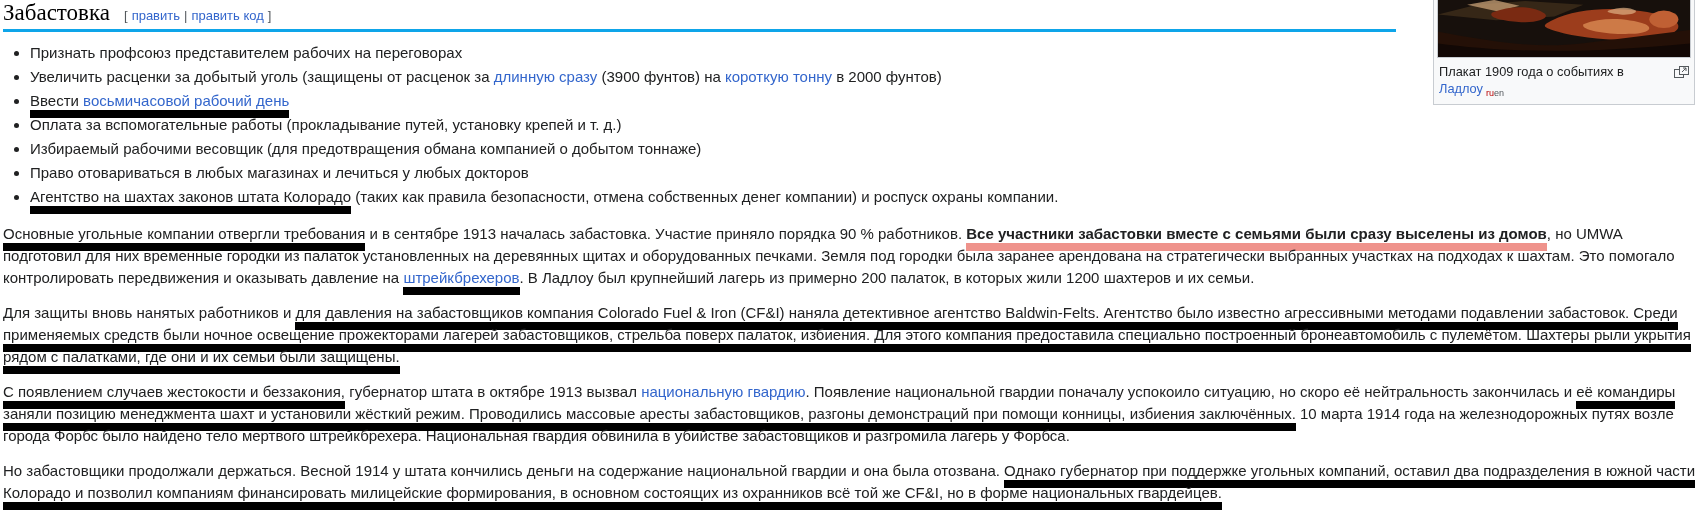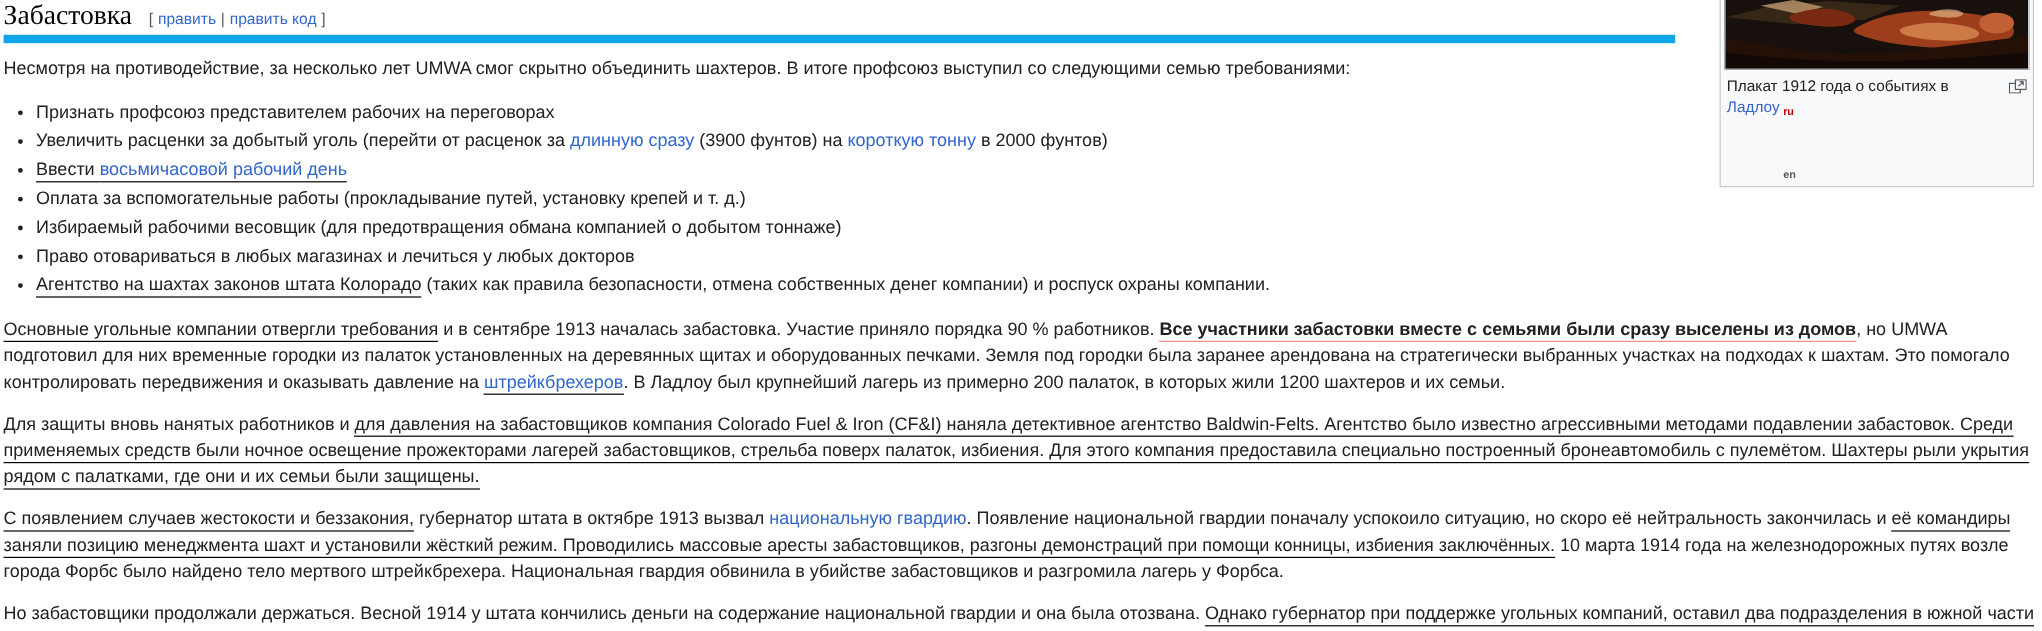--- a/index.html
+++ b/index.html
@@ -7,70 +7,69 @@
   body {
     width:1702px; height:526px; overflow:hidden; position:relative;
     background:#ffffff; color:#202122;
     font-family:"Liberation Sans","DejaVu Sans",sans-serif;
     font-size:15px;
   }
   .content { padding:0 6px 0 3px; }
 
   
   .mw-heading {
-    border-bottom:7px solid #0ea5e9;
+    border-bottom:3px solid #0ea5e9;
     margin:0 300px 0 0;
     padding:0 0 3px 0;
   }
   .section-title {
     font-family:"Liberation Serif","DejaVu Serif",serif;
     font-size:23px; font-weight:400; color:#000;
     display:inline; margin:0;
   }
   .editsection { font-size:13px; margin-left:14px; white-space:nowrap; }
   .editsection .bracket, .editsection .divider { color:#54595d; }
   .editsection a { margin:0 4px; }
 
   p { margin:11px 0 13px 0; line-height:22px; }
   ul { margin:9px 0 14px 3px; padding-left:24px; }
   li { line-height:24px; }
 
   a, .lnk { color:#3366cc; text-decoration:none; cursor:pointer; }
 
   
-  .rl { border-bottom:1px solid #000000; padding-bottom:1px; }
+  .rl { border-bottom:8px solid #000000; padding-bottom:1px; }
   .rl.lt { border-bottom-color:rgba(226,59,46,0.55);font-weight:bold; }
 
   
   figure.thumb {
     position:absolute; top:-6px; right:7px; width:262px;
     background:#f8f9fa; border:1px solid #c8ccd1; padding:3px; margin:0;
   }
   .thumbimg { height:60px; overflow:hidden; border:1px solid #c8ccd1; background:#17100c; }
   .thumbimg svg { display:block; width:100%; height:100%; }
   .thumbcaption { font-size:12.8px; line-height:17px; padding:5px 2px 3px 2px; color:#202122; }
   .magnify { float:right; margin:2px 0 0 5px; }
-  .iw { display:inline-flex; flex-direction:column; font-size:9px; line-height:7.5px; vertical-align:-3px; margin-left:3px; font-weight:700;gap:44px; }
+  .iw { display:inline-flex; flex-direction:row; font-size:9px; line-height:7.5px; vertical-align:-3px; margin-left:3px; font-weight:400; }
   .iw .ru { color:#ba0000; }
   .iw .en { color:#54595d; }
 </style>
 </head>
 <body>
 
 <div class="content">
 
   <div class="mw-heading">
     <h2 class="section-title">Забастовка</h2><span class="editsection"><span class="bracket">[</span><a class="lnk">править</a><span class="divider">|</span><a class="lnk">править код</a><span class="bracket">]</span></span>
   </div>
 
   <div>
-      <p><span>Несмотря на противодействие, за несколько лет UMWA смог скрытно объединить шахтеров. В итоге профсоюз выступил со следующими семью требованиями:</span></p>
       <ul>
         <li><span>Признать профсоюз представителем рабочих на переговорах</span></li>
-        <li><span>Увеличить расценки за добытый уголь (перейти от расценок за </span><a class="lnk">длинную сразу</a><span> (3900 фунтов) на </span><a class="lnk">короткую тонну</a><span> в 2000 фунтов)</span></li>
+        <li><span>Увеличить расценки за добытый уголь (защищены от расценок за </span><a class="lnk">длинную сразу</a><span> (3900 фунтов) на </span><a class="lnk">короткую тонну</a><span> в 2000 фунтов)</span></li>
         <li><span class="rl">Ввести </span><a class="lnk rl">восьмичасовой рабочий день</a></li>
         <li><span>Оплата за вспомогательные работы (прокладывание путей, установку крепей и т. д.)</span></li>
         <li><span>Избираемый рабочими весовщик (для предотвращения обмана компанией о добытом тоннаже)</span></li>
         <li><span>Право отовариваться в любых магазинах и лечиться у любых докторов</span></li>
         <li><span class="rl">Агентство на шахтах законов штата Колорадо</span><span> (таких как правила безопасности, отмена собственных денег компании) и роспуск охраны компании.</span></li>
       </ul>
       <p><span class="rl">Основные угольные компании отвергли требования</span><span> и в сентябре 1913 началась забастовка. Участие приняло порядка 90 % работников. </span><span class="rl lt">Все участники забастовки вместе с семьями были сразу выселены из домов</span><span>, но UMWA подготовил для них временные городки из палаток установленных на деревянных щитах и оборудованных печками. Земля под городки была заранее арендована на стратегически выбранных участках на подходах к шахтам. Это помогало контролировать передвижения и оказывать давление на </span><a class="lnk rl">штрейкбрехеров</a><span>. В Ладлоу был крупнейший лагерь из примерно 200 палаток, в которых жили 1200 шахтеров и их семьи.</span></p>
       <p><span>Для защиты вновь нанятых работников и </span><span class="rl">для давления на забастовщиков компания Colorado Fuel &amp; Iron (CF&amp;I) наняла детективное агентство Baldwin-Felts. Агентство было известно агрессивными методами подавлении забастовок. Среди применяемых средств были ночное освещение прожекторами лагерей забастовщиков, стрельба поверх палаток, избиения. Для этого компания предоставила специально построенный бронеавтомобиль с пулемётом. Шахтеры рыли укрытия рядом с палатками, где они и их семьи были защищены.</span></p>
       <p><span class="rl">С появлением случаев жестокости и беззакония,</span><span> губернатор штата в октябре 1913 вызвал </span><a class="lnk">национальную гвардию</a><span>. Появление национальной гвардии поначалу успокоило ситуацию, но скоро её нейтральность закончилась и </span><span class="rl">её командиры заняли позицию менеджмента шахт и установили жёсткий режим. Проводились массовые аресты забастовщиков, разгоны демонстраций при помощи конницы, избиения заключённых.</span><span> 10 марта 1914 года на железнодорожных путях возле города Форбс было найдено тело мертвого штрейкбрехера. Национальная гвардия обвинила в убийстве забастовщиков и разгромила лагерь у Форбса.</span></p>
       <p><span>Но забастовщики продолжали держаться. Весной 1914 у штата кончились деньги на содержание национальной гвардии и она была отозвана. </span><span class="rl">Однако губернатор при поддержке угольных компаний, оставил два подразделения в южной части Колорадо и позволил компаниям финансировать милицейские формирования, в основном состоящих из охранников всё той же CF&amp;I, но в форме национальных гвардейцев.</span></p>
@@ -94,18 +93,18 @@
     </svg>
   </div>
   <figcaption class="thumbcaption">
     <span class="magnify">
       <svg width="15" height="12" viewBox="0 0 15 12" aria-hidden="true">
         <rect x="0.5" y="3.5" width="9" height="8" fill="none" stroke="#54595d"></rect>
         <rect x="5.5" y="0.5" width="9" height="8" fill="#f8f9fa" stroke="#54595d"></rect>
         <path d="M8,6 L12,2 M12,2 L12,5 M12,2 L9,2" stroke="#54595d" fill="none"></path>
       </svg>
     </span>
-    <span>Плакат 1912 года о событиях в </span><a class="lnk">Ладлоу</a><span class="iw">
+    <span>Плакат 1909 года о событиях в </span><a class="lnk">Ладлоу</a><span class="iw">
         <span class="ru">ru</span>
         <span class="en">en</span>
       </span>
   </figcaption>
 </figure>
 
 </body></html>

